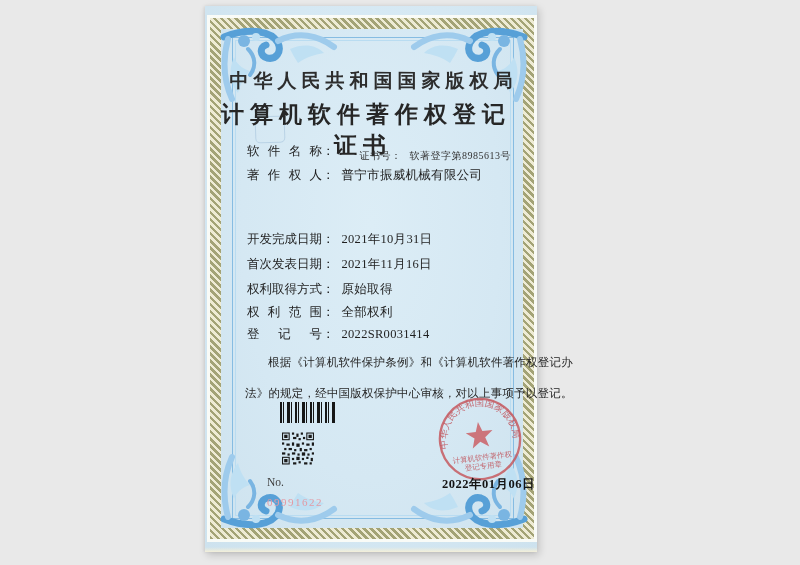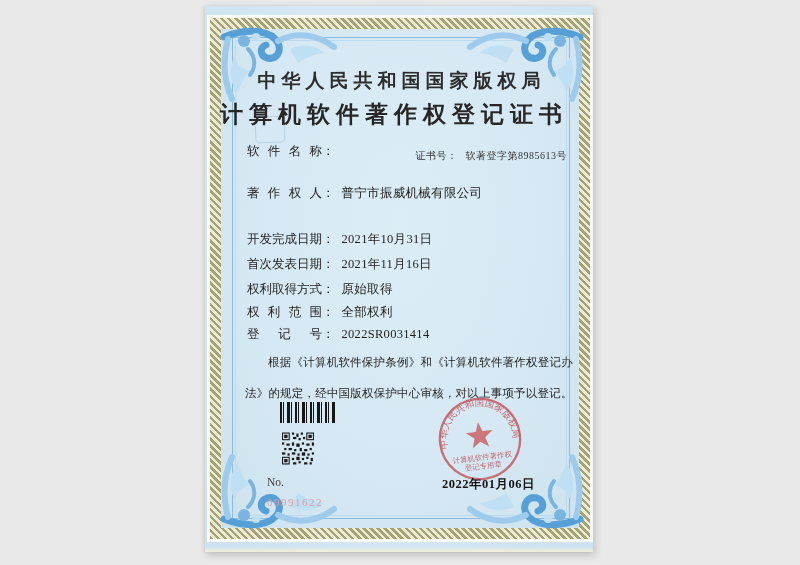--- a/index.html
+++ b/index.html
@@ -4,21 +4,21 @@
 <style>
   html,body{margin:0;padding:0;}
   body{
     width:800px;height:565px;
     background:#e9e9e9;
     position:relative;
     overflow:hidden;
     font-family:"Liberation Serif","DejaVu Serif",serif;
   }
   .paper{
-    position:absolute;left:205px;top:6px;width:388px;height:546px;
+    position:absolute;left:205px;top:6px;width:332px;height:546px;
     background:radial-gradient(ellipse at 50% 40%, #dcedf6 0%, #d5e8f3 55%, #cde2ee 100%);
     box-shadow:2px 3px 8px rgba(0,0,0,.18), -1px 0 3px rgba(0,0,0,.08);
   }
   .paper::after{ 
     content:"";position:absolute;left:0;right:0;bottom:0;height:5px;
     background:linear-gradient(rgba(246,241,218,0), #f4efd9);
   }
   .meander{
     position:absolute;inset:12px 3px 13px 5px;
     border:11px solid #a9a97d;
@@ -140,21 +140,21 @@
 
   <div class="cert-no">
     <span>证书号：</span><span class="v">软著登字第8985613号</span>
   </div>
 
   <div class="frow" style="top:138px">
     <span class="flabel">软件名称</span>
       <span class="fcolon">：</span>
   </div>
 
-  <div class="frow" style="top:180px">
+  <div class="frow" style="top:162px">
     <span class="flabel">著作权人</span>
       <span class="fcolon">：</span>
     <span class="fvalue">普宁市振威机械有限公司</span>
   </div>
 
   <div class="frow" style="top:226px">
     <span class="flabel">开发完成日期</span>
       <span class="fcolon">：</span>
     <span class="fvalue">2021年10月31日</span>
   </div>

